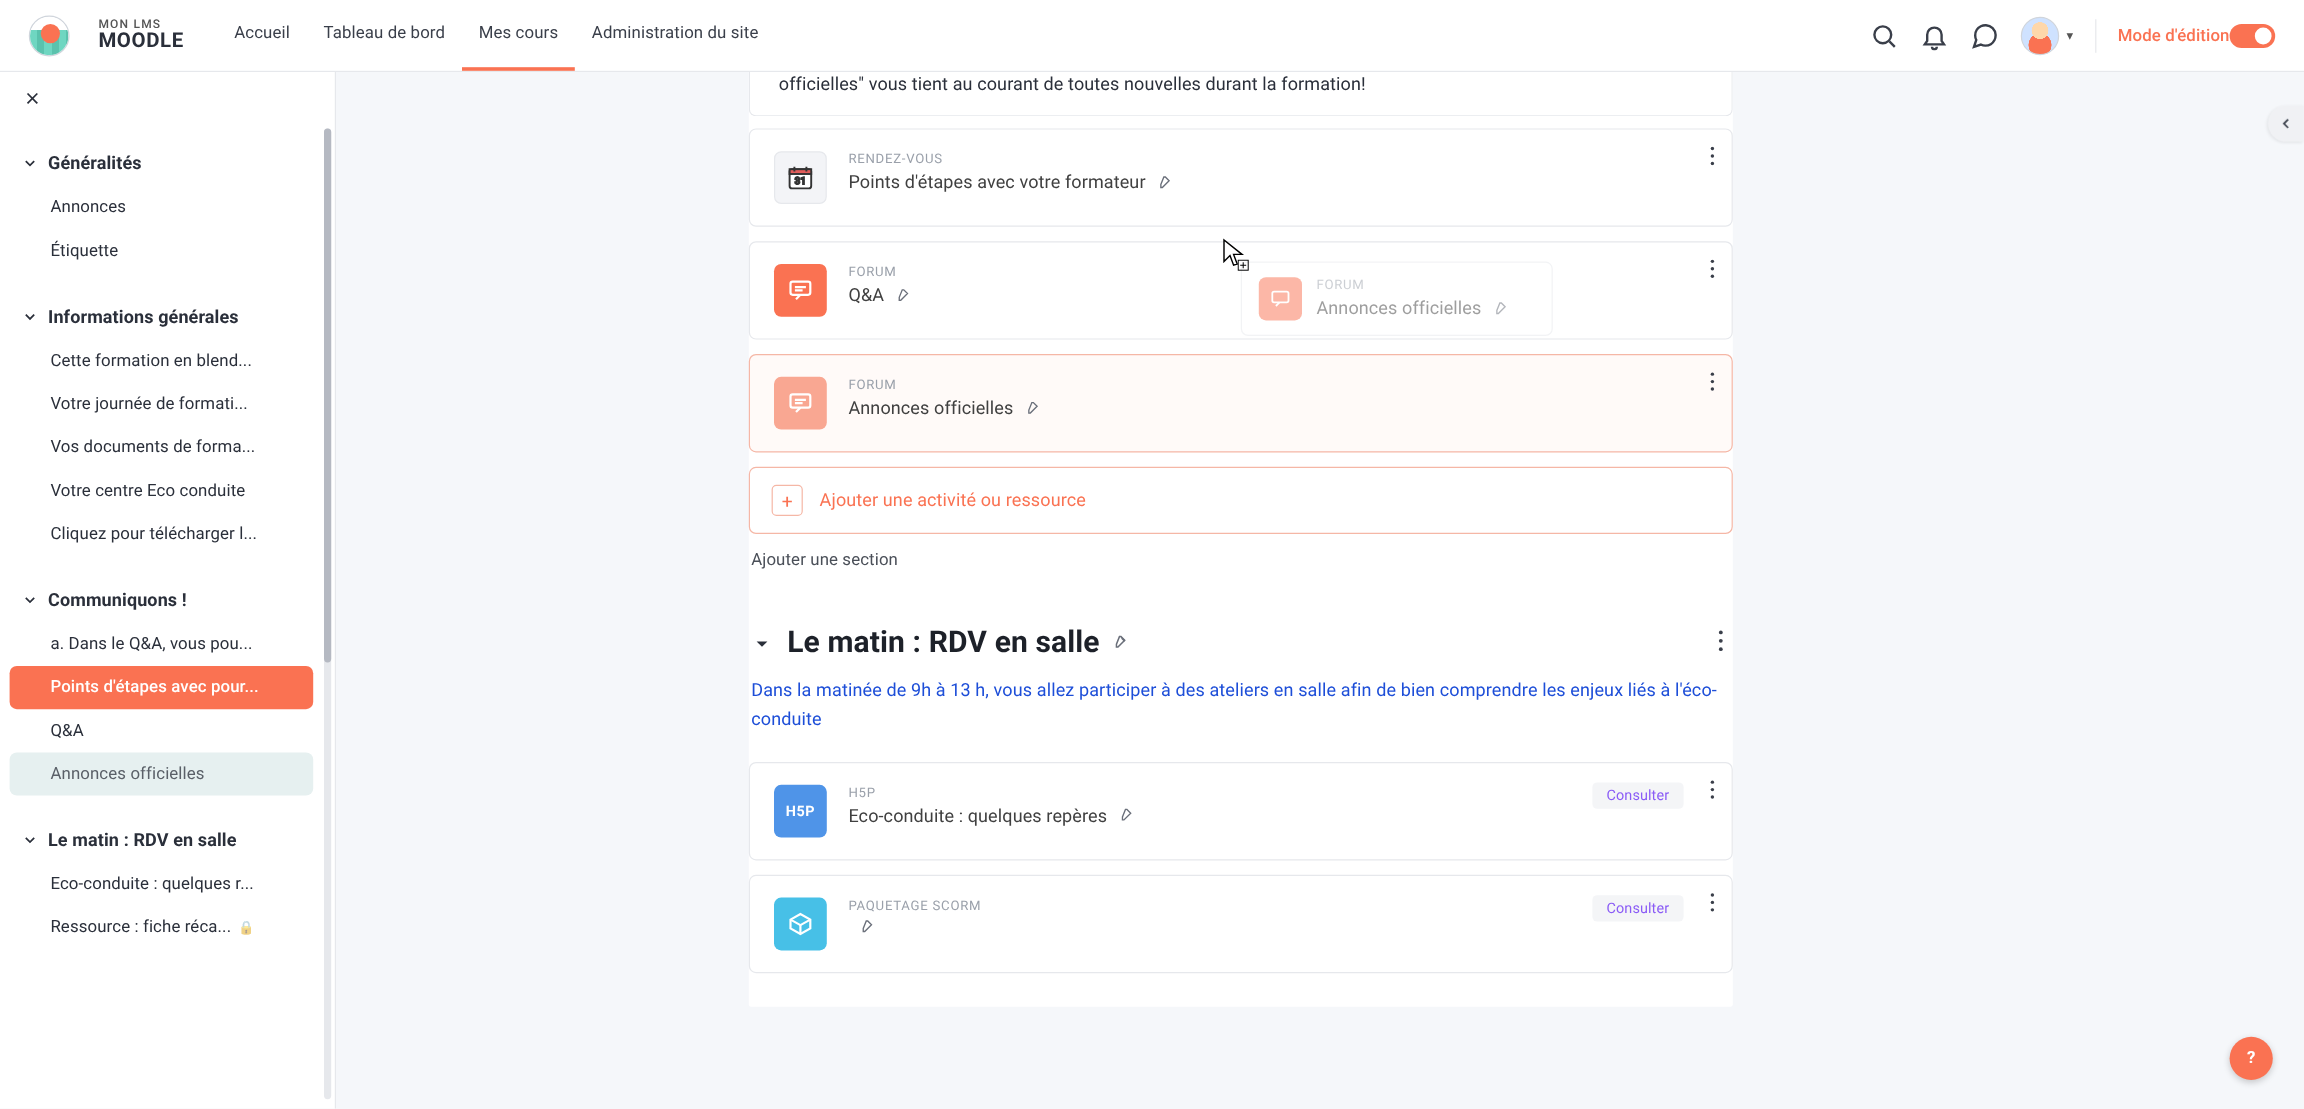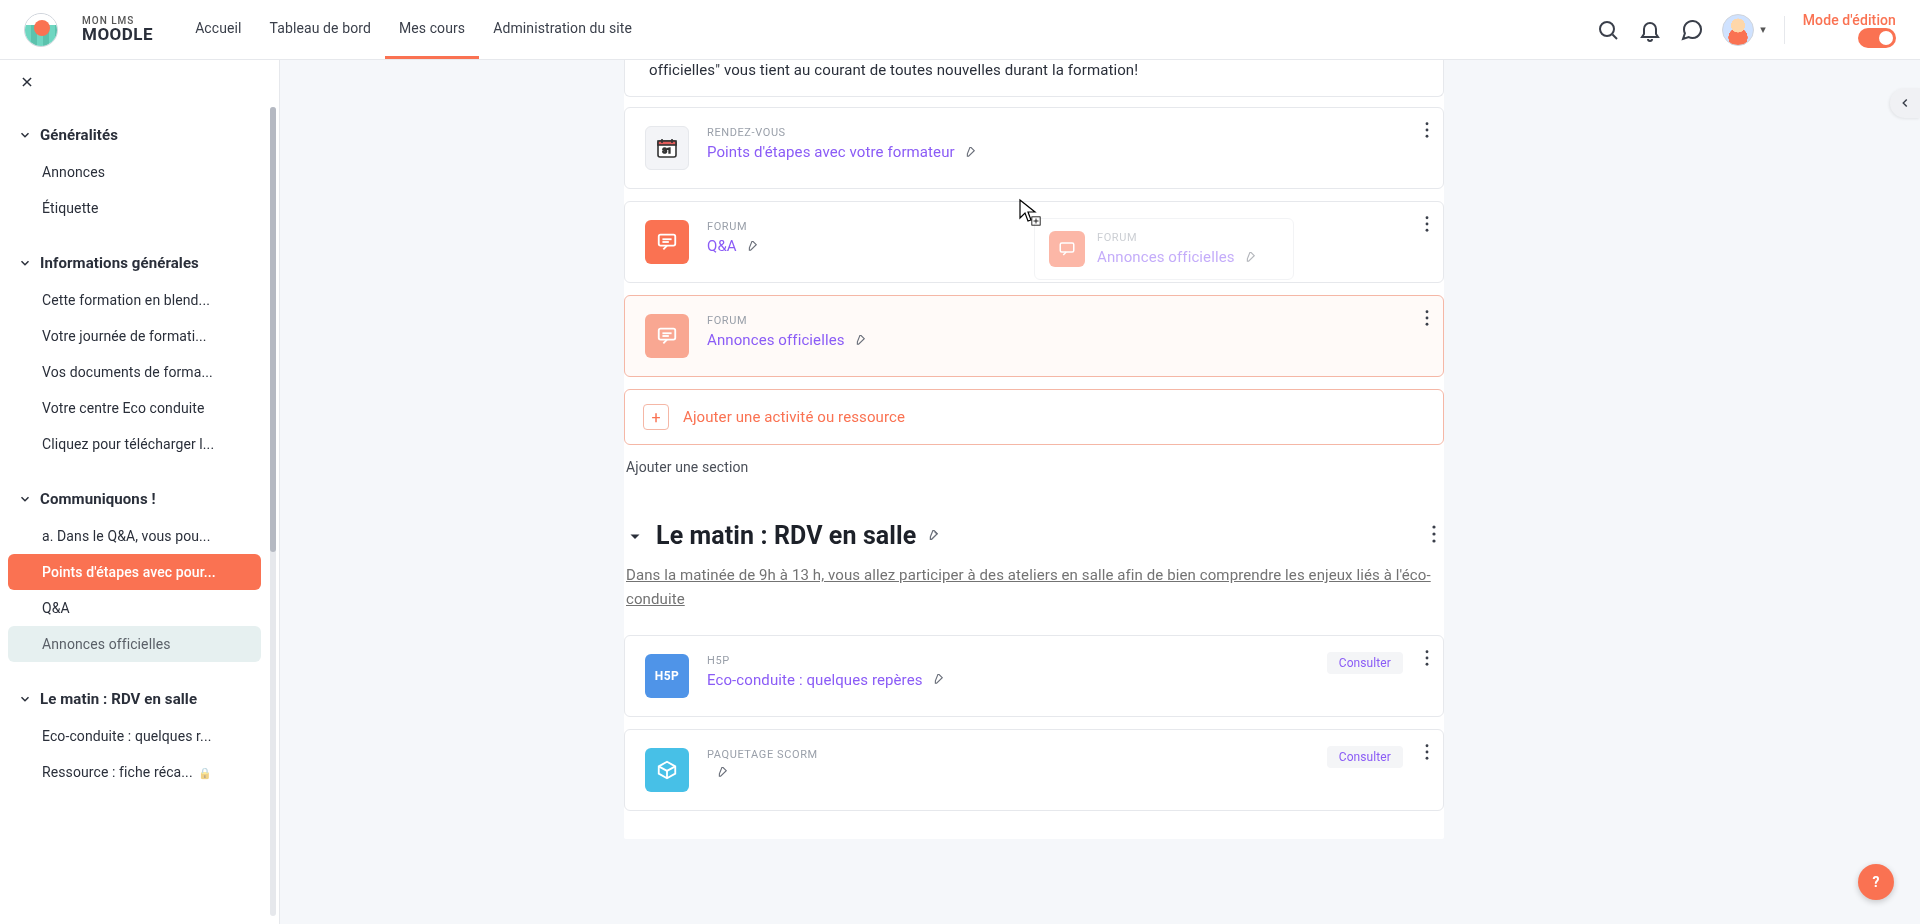--- a/index.html
+++ b/index.html
@@ -88,21 +88,21 @@
     background:
       radial-gradient(circle at 50% 35%, #fed7aa 0 28%, transparent 29%),
       radial-gradient(circle at 50% 75%, #fa7252 0 35%, transparent 36%),
       #cfe2ff;
     border:1px solid #d0d5dc;
     flex:0 0 auto;
   }
   .avatar-wrap { display:flex; align-items:center; gap:6px; cursor:pointer;}
   .chev { font-size:11px; color:#555; }
   .divider-v { width:1px; height:28px; background:var(--border); }
-  .edit-toggle { display:flex; align-items:flex-end; color:var(--orange); font-weight:500; cursor:pointer;flex-direction:column;}
+  .edit-toggle { display:flex; align-items:center; color:var(--orange); font-weight:500; cursor:pointer;}
   .switch { width:38px; height:20px; border-radius:10px; background:var(--orange); position:relative; }
   .switch::after { content:""; position:absolute; width:14px; height:14px; border-radius:50%; background:#fff; top:3px; right:3px;}
   
   .page-wrap { display:flex; height:calc(924px - 59px); }
   
   aside.sidebar {
     width:280px; background:var(--sidebar-bg);
     border-right:1px solid var(--border);
     overflow-y:auto;
     padding: 8px 10px 60px 0;
@@ -155,40 +155,40 @@
     display:flex;align-items:center;justify-content:center;
     color:#fff; flex:0 0 44px;
   }
   .activity-icon.white { background:#f3f4f7; border:1px solid var(--border); color:#556;}
   .activity-icon.orange { background:#fa7252; }
   .activity-icon.orange-soft { background:#f9a792; }
   .activity-icon.blue { background:#4f94e8; }
   .activity-icon.cyan { background:#47c0e7; }
   .activity-body { flex:1; min-width:0; }
   .activity-type { font-size:11px; letter-spacing:0.6px; color:#9aa0aa; text-transform:uppercase; margin-bottom:4px;}
-  .activity-title { font-size:15px; color:#8b5cf6; display:flex; align-items:center; gap:8px;}
+  .activity-title { font-size:15px; color:#404040; display:flex; align-items:center; gap:8px;}
   .activity-title .pencil, .sec-title .pencil { width:15px; height:15px; color:#6a6f7a; cursor:pointer;}
   .card-menu { position:absolute; top:14px; right:14px; cursor:pointer; color:#3a3f4a;}
   .card-menu svg { width:4px; height:16px; }
   .pill { position:absolute; top:16px; right:40px; background:#f4f5f7; border-radius:4px; padding:4px 12px; font-size:12px; color:#8b5cf6; cursor:pointer;}
   
   .add-activity {
     border:1px solid #f5b7a6; border-radius:6px;
     padding:14px 18px; display:flex; align-items:center; gap:14px;
     color:#fa7252; font-size:15px; cursor:pointer;
   }
   .add-activity .plus { width:26px;height:26px;border-radius:4px;border:1px solid #f5b7a6; display:inline-flex;align-items:center;justify-content:center; color:#fa7252; font-size:16px;}
   .add-section-link { font-size:14px; color:#4a4f58; margin:14px 0 28px 2px; cursor:pointer; display:inline-block;}
   
   .main-section-head { display:flex; align-items:center; gap:12px; margin:18px 0 14px 2px;}
   .main-section-head .toggle { width:18px;height:18px; color:#2a2f3a; cursor:pointer;}
   .sec-title { font-size:25px; font-weight:700; color:#1d2129; display:flex; align-items:center; gap:10px;}
   .main-section-head .menu { margin-left:auto; cursor:pointer; padding-right:8px;}
   .main-section-head .menu svg { width:4px; height:18px; color:#3a3f4a;}
-  .section-desc { font-size:15px; line-height:1.55; color:#737373; margin:0 0 24px 2px;text-decoration:underline;}
+  .section-desc { font-size:15px; line-height:1.55; color:#1d4ed8; margin:0 0 24px 2px;}
   
   .drag-ghost {
     position:absolute; width:260px; border:1px solid var(--border); border-radius:6px;
     background:#fff; padding:12px 14px; display:flex; gap:12px; align-items:flex-start;
     opacity:0.5; z-index:50; pointer-events:none;
   }
   .drag-ghost .mini-icon { width:36px;height:36px;border-radius:6px;background:#fa7252;display:flex;align-items:center;justify-content:center;color:#fff;}
   
   .cursor {
     position:absolute; z-index:60; pointer-events:none;

